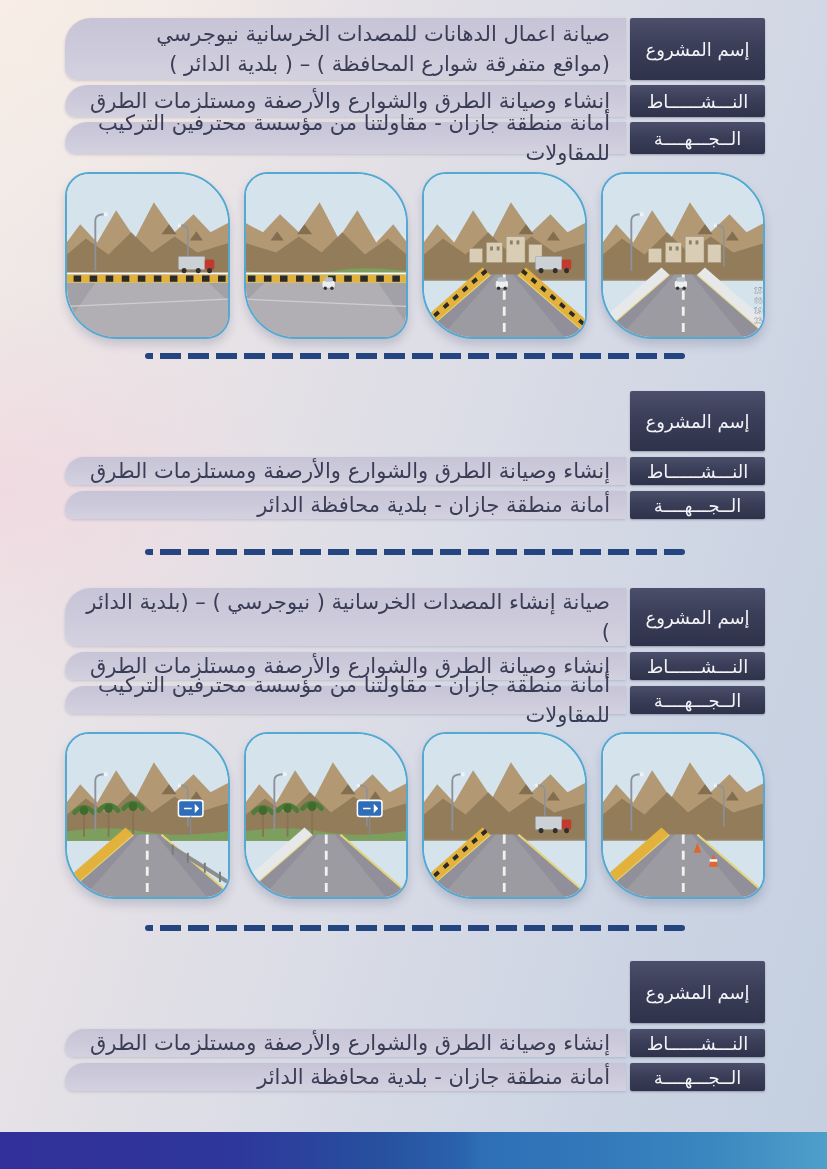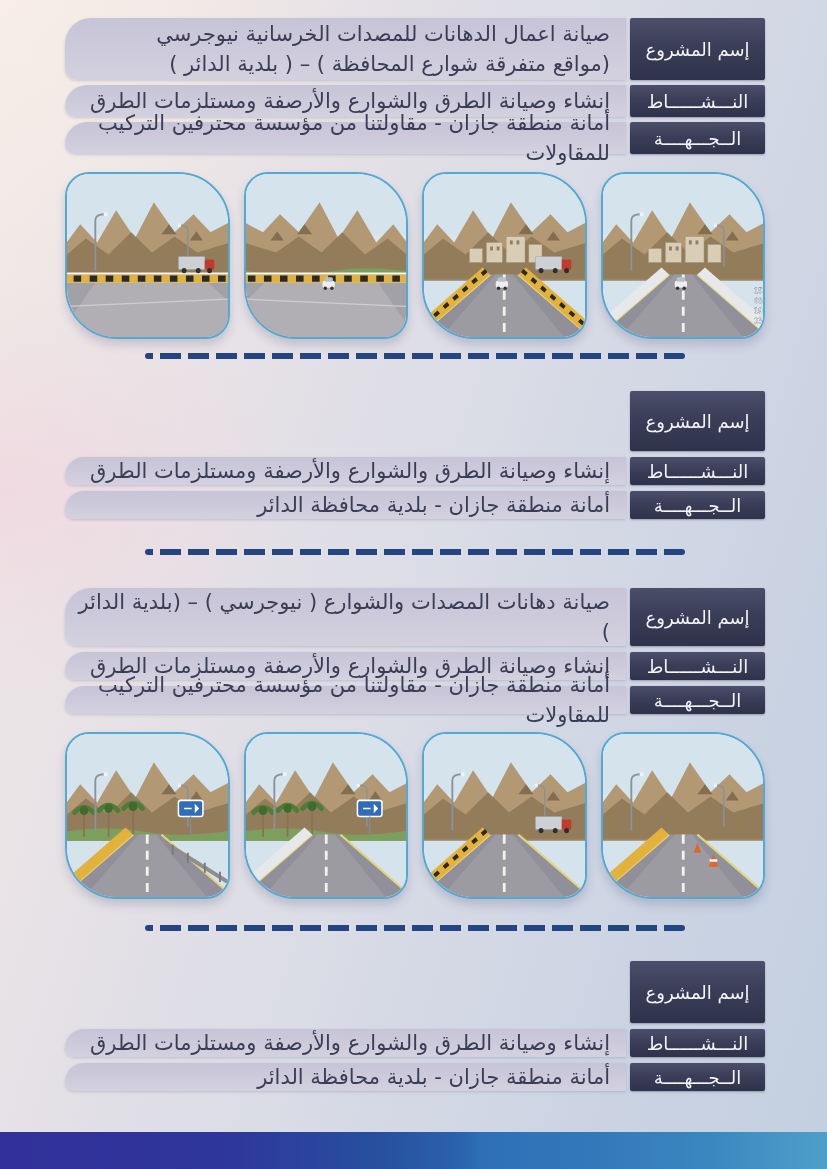--- a/index.html
+++ b/index.html
@@ -243,21 +243,21 @@
         <div class="label-box">الــجـــهــــة</div>
         <div class="value-box">أمانة منطقة جازان - بلدية محافظة الدائر</div>
       </div>
     </section>
 
     <div class="separator mt-sep2"></div>
 
     <section class="section mt-sec3">
       <div class="row h-big" style="height:58px;">
         <div class="label-box">إسم المشروع</div>
-        <div class="value-box">صيانة دهانات المصدات والشوارع ( نيوجرسي ) –  (بلدية الدائر )</div>
+        <div class="value-box">صيانة إنشاء المصدات الخرسانية ( نيوجرسي ) –  (بلدية الدائر )</div>
       </div>
       <div class="gap6"></div>
       <div class="row h-one" style="height:28px;">
         <div class="label-box">النـــشــــــاط</div>
         <div class="value-box">إنشاء وصيانة الطرق والشوارع والأرصفة ومستلزمات الطرق</div>
       </div>
       <div class="gap6"></div>
       <div class="row h-one" style="height:28px;">
         <div class="label-box">الــجـــهــــة</div>
         <div class="value-box">أمانة منطقة جازان - مقاولتنا من مؤسسة محترفين التركيب للمقاولات</div>

